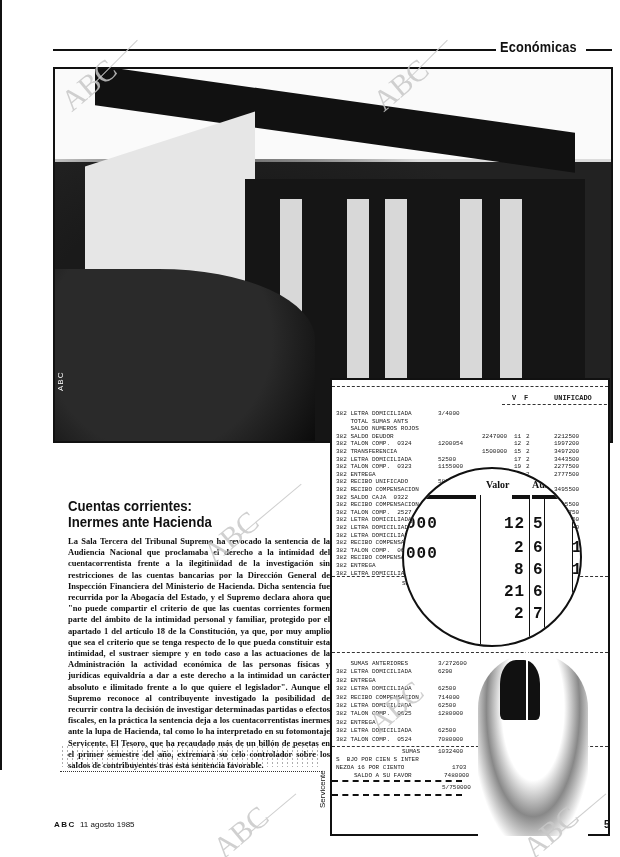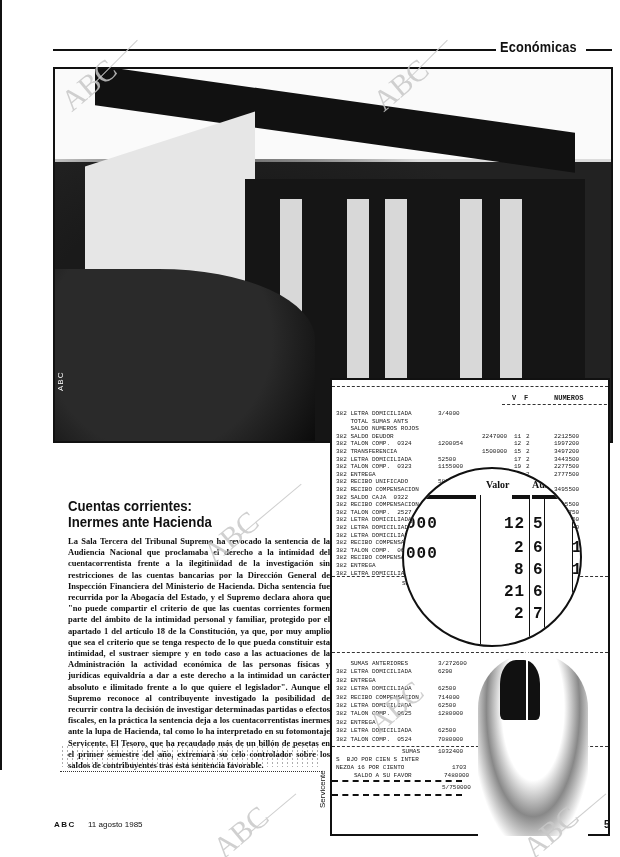--- a/index.html
+++ b/index.html
@@ -41,21 +41,21 @@
 
   .article { position: absolute; left: 68px; top: 498px; width: 262px; }
   .headline { font-family: "Liberation Sans", sans-serif; font-weight: bold; font-size: 15px; line-height: 16px; transform: scaleX(0.88); transform-origin: left; white-space: nowrap; }
   .body-text { margin-top: 6px; font-family: Liberation Serif, serif; font-size: 8.5px; line-height: 11.2px; font-weight: bold; text-align: justify; color: #111; }
   .noise-band { position: absolute; left: 60px; top: 745px; width: 262px; height: 22px; background-image: radial-gradient(#444 0.6px, transparent 0.8px); background-size: 5px 4px; opacity: 0.5; }
   .noise-line { position: absolute; left: 60px; top: 771px; width: 262px; border-top: 1px dotted #333; }
 
   .side-credit { position: absolute; left: 318px; top: 808px; font-size: 8px; transform: rotate(-90deg); transform-origin: left top; color: #111; }
 
   .footer-brand { position: absolute; left: 54px; top: 820px; font-size: 8px; font-weight: bold; letter-spacing: 1.5px; }
-  .footer-date { position: absolute; left: 88px; top: 820px; font-size: 8px; }
+  .footer-date { position: absolute; left: 80px; top: 820px; font-size: 8px; }
   .page-number { position: absolute; left: 604px; top: 819px; font-size: 10px; font-weight: bold; }
   .left-edge-mark { position: absolute; left: 0; top: 0; width: 3px; height: 770px; border-left: 2px solid #111; }
 </style>
 </head>
 <body>
 
 <div class="left-edge-mark"></div>
 
 <div class="section-rule" style="left:53px; width:443px;"></div>
 <div class="section-title">Económicas</div>
@@ -71,21 +71,21 @@
   <div class="column" style="left:330px;"></div>
   <div class="column" style="left:405px;"></div>
   <div class="column" style="left:445px;"></div>
   <div class="foliage"></div>
   <div class="photo-credit">ABC</div>
 </div>
 
 <div class="statement">
   <div class="st-header" style="left:180px; top:14px;">V</div>
   <div class="st-header" style="left:192px; top:14px;">F</div>
-  <div class="st-header" style="left:222px; top:14px;">NUMEROS</div>
+  <div class="st-header" style="left:222px; top:14px;">UNIFICADO</div>
   <div class="st-hline" style="top:6px;"></div>
   <div class="st-hline" style="top:24px; left:170px; width:110px;"></div>
 
   <div id="st-rows">
       <div class="st-row" style="top: 30px; left: 4px;">382 LETRA DOMICILIADA</div>
       <div class="st-row" style="top: 30px; left: 106px;">3/4000</div>
       <div class="st-row" style="top: 30px; left: 182px;"></div>
       <div class="st-row" style="top: 30px; left: 194px;"></div>
       <div class="st-row" style="top: 30px; left: 222px;"></div>
       <div class="st-row" style="top: 37.6px; left: 4px;">    TOTAL SUMAS ANTS</div>

